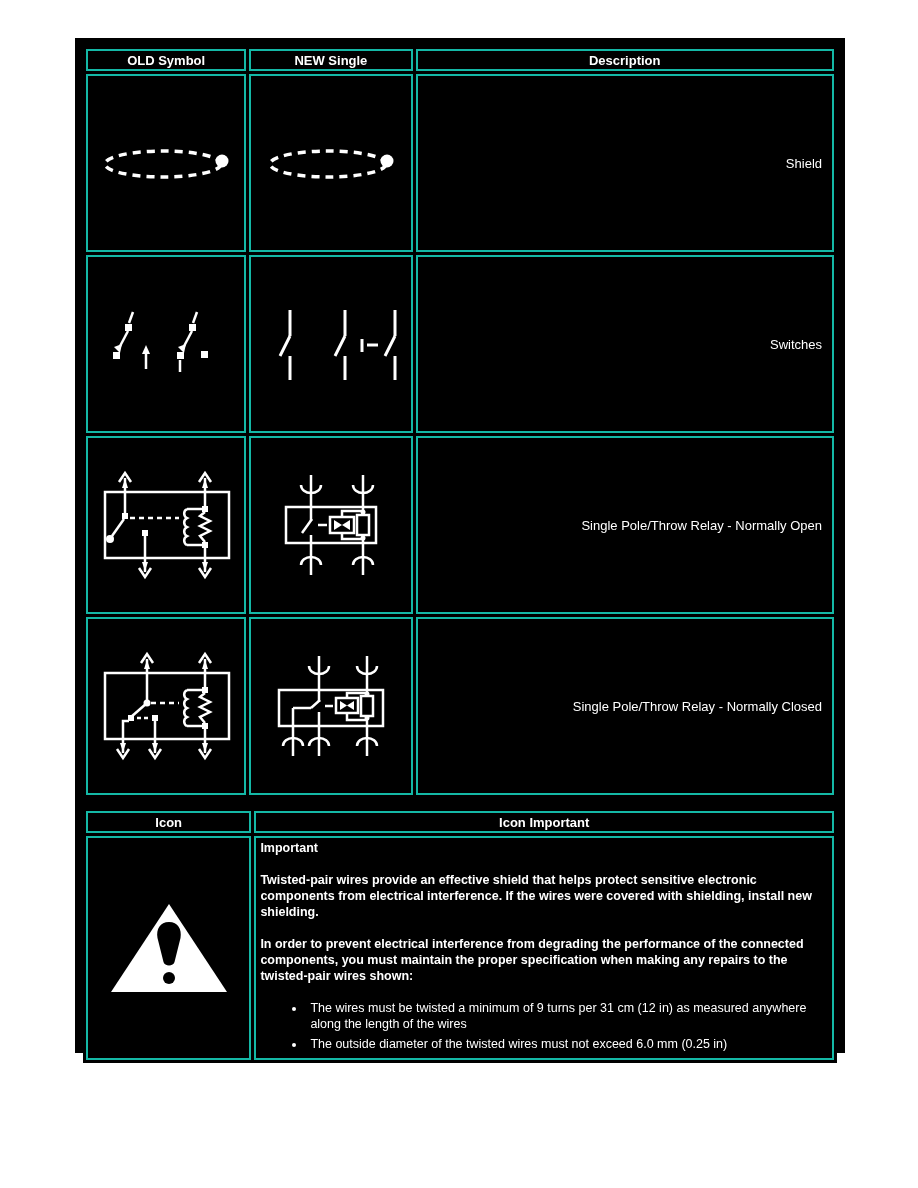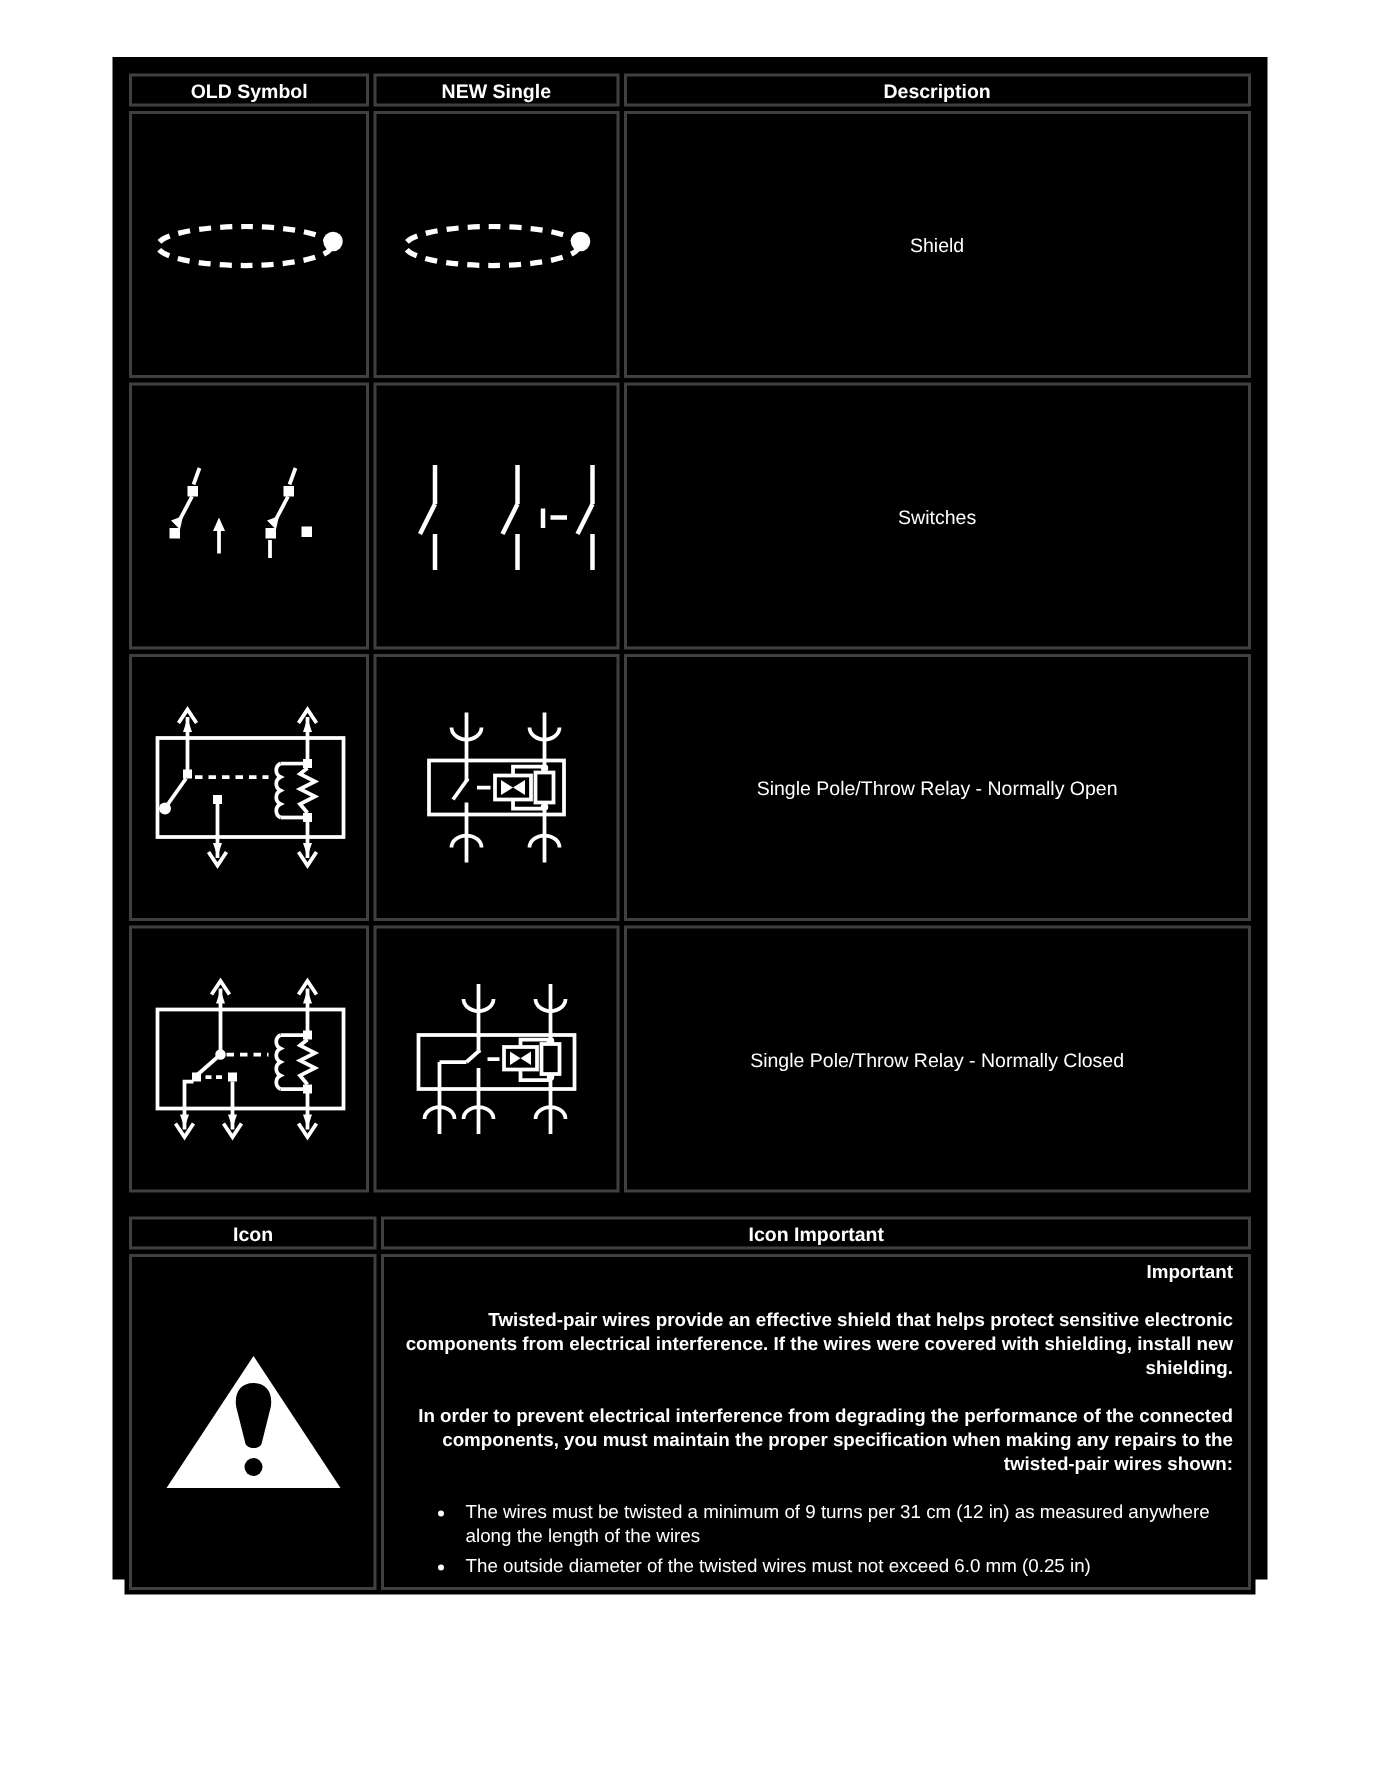--- a/index.html
+++ b/index.html
@@ -13,39 +13,39 @@
     box-sizing:border-box;padding:8px;
   }
   .panel-symbols{margin-top:38px;height:762px;}
   .panel-icon{height:253px;}
   table.grid{
     width:100%;height:100%;
     border-collapse:separate;border-spacing:3px;
     table-layout:fixed;background:#000;
   }
   .grid th,.grid td{
-    border:2px solid #404040;color:#ffffff;background:#000;
+    border:2px solid #14b8a6;color:#ffffff;background:#000;
     overflow:hidden;
   }
   .grid th{
     font-size:13px;font-weight:bold;text-align:center;
     height:16px;padding:1px 2px;
   }
   .symbols tbody td{height:172px;}
   td.sym{text-align:center;vertical-align:middle;}
   td.desc{
-    text-align:center;vertical-align:middle;
+    text-align:right;vertical-align:middle;
     font-size:13px;font-weight:normal;padding:0 10px;
   }
   .icondef .icon-cell{text-align:center;vertical-align:middle;}
   .icondef .def-cell{
     vertical-align:top;padding:2px 10px 2px 4px;
     font-size:12.5px;line-height:16px;font-weight:bold;
   }
-  .def-cell p{margin:0 0 16px 0;text-align:right;}
+  .def-cell p{margin:0 0 16px 0;}
   ul.bullets{margin:0;padding:0 0 0 46px;list-style:disc;}
   .bullets li{font-weight:normal;margin:0 0 4px 0;padding-left:4px;}
   svg{display:block;margin:0 auto;}
 </style>
 </head>
 <body>
 
 <section class="panel panel-symbols">
   <table class="grid symbols">
     <colgroup>

